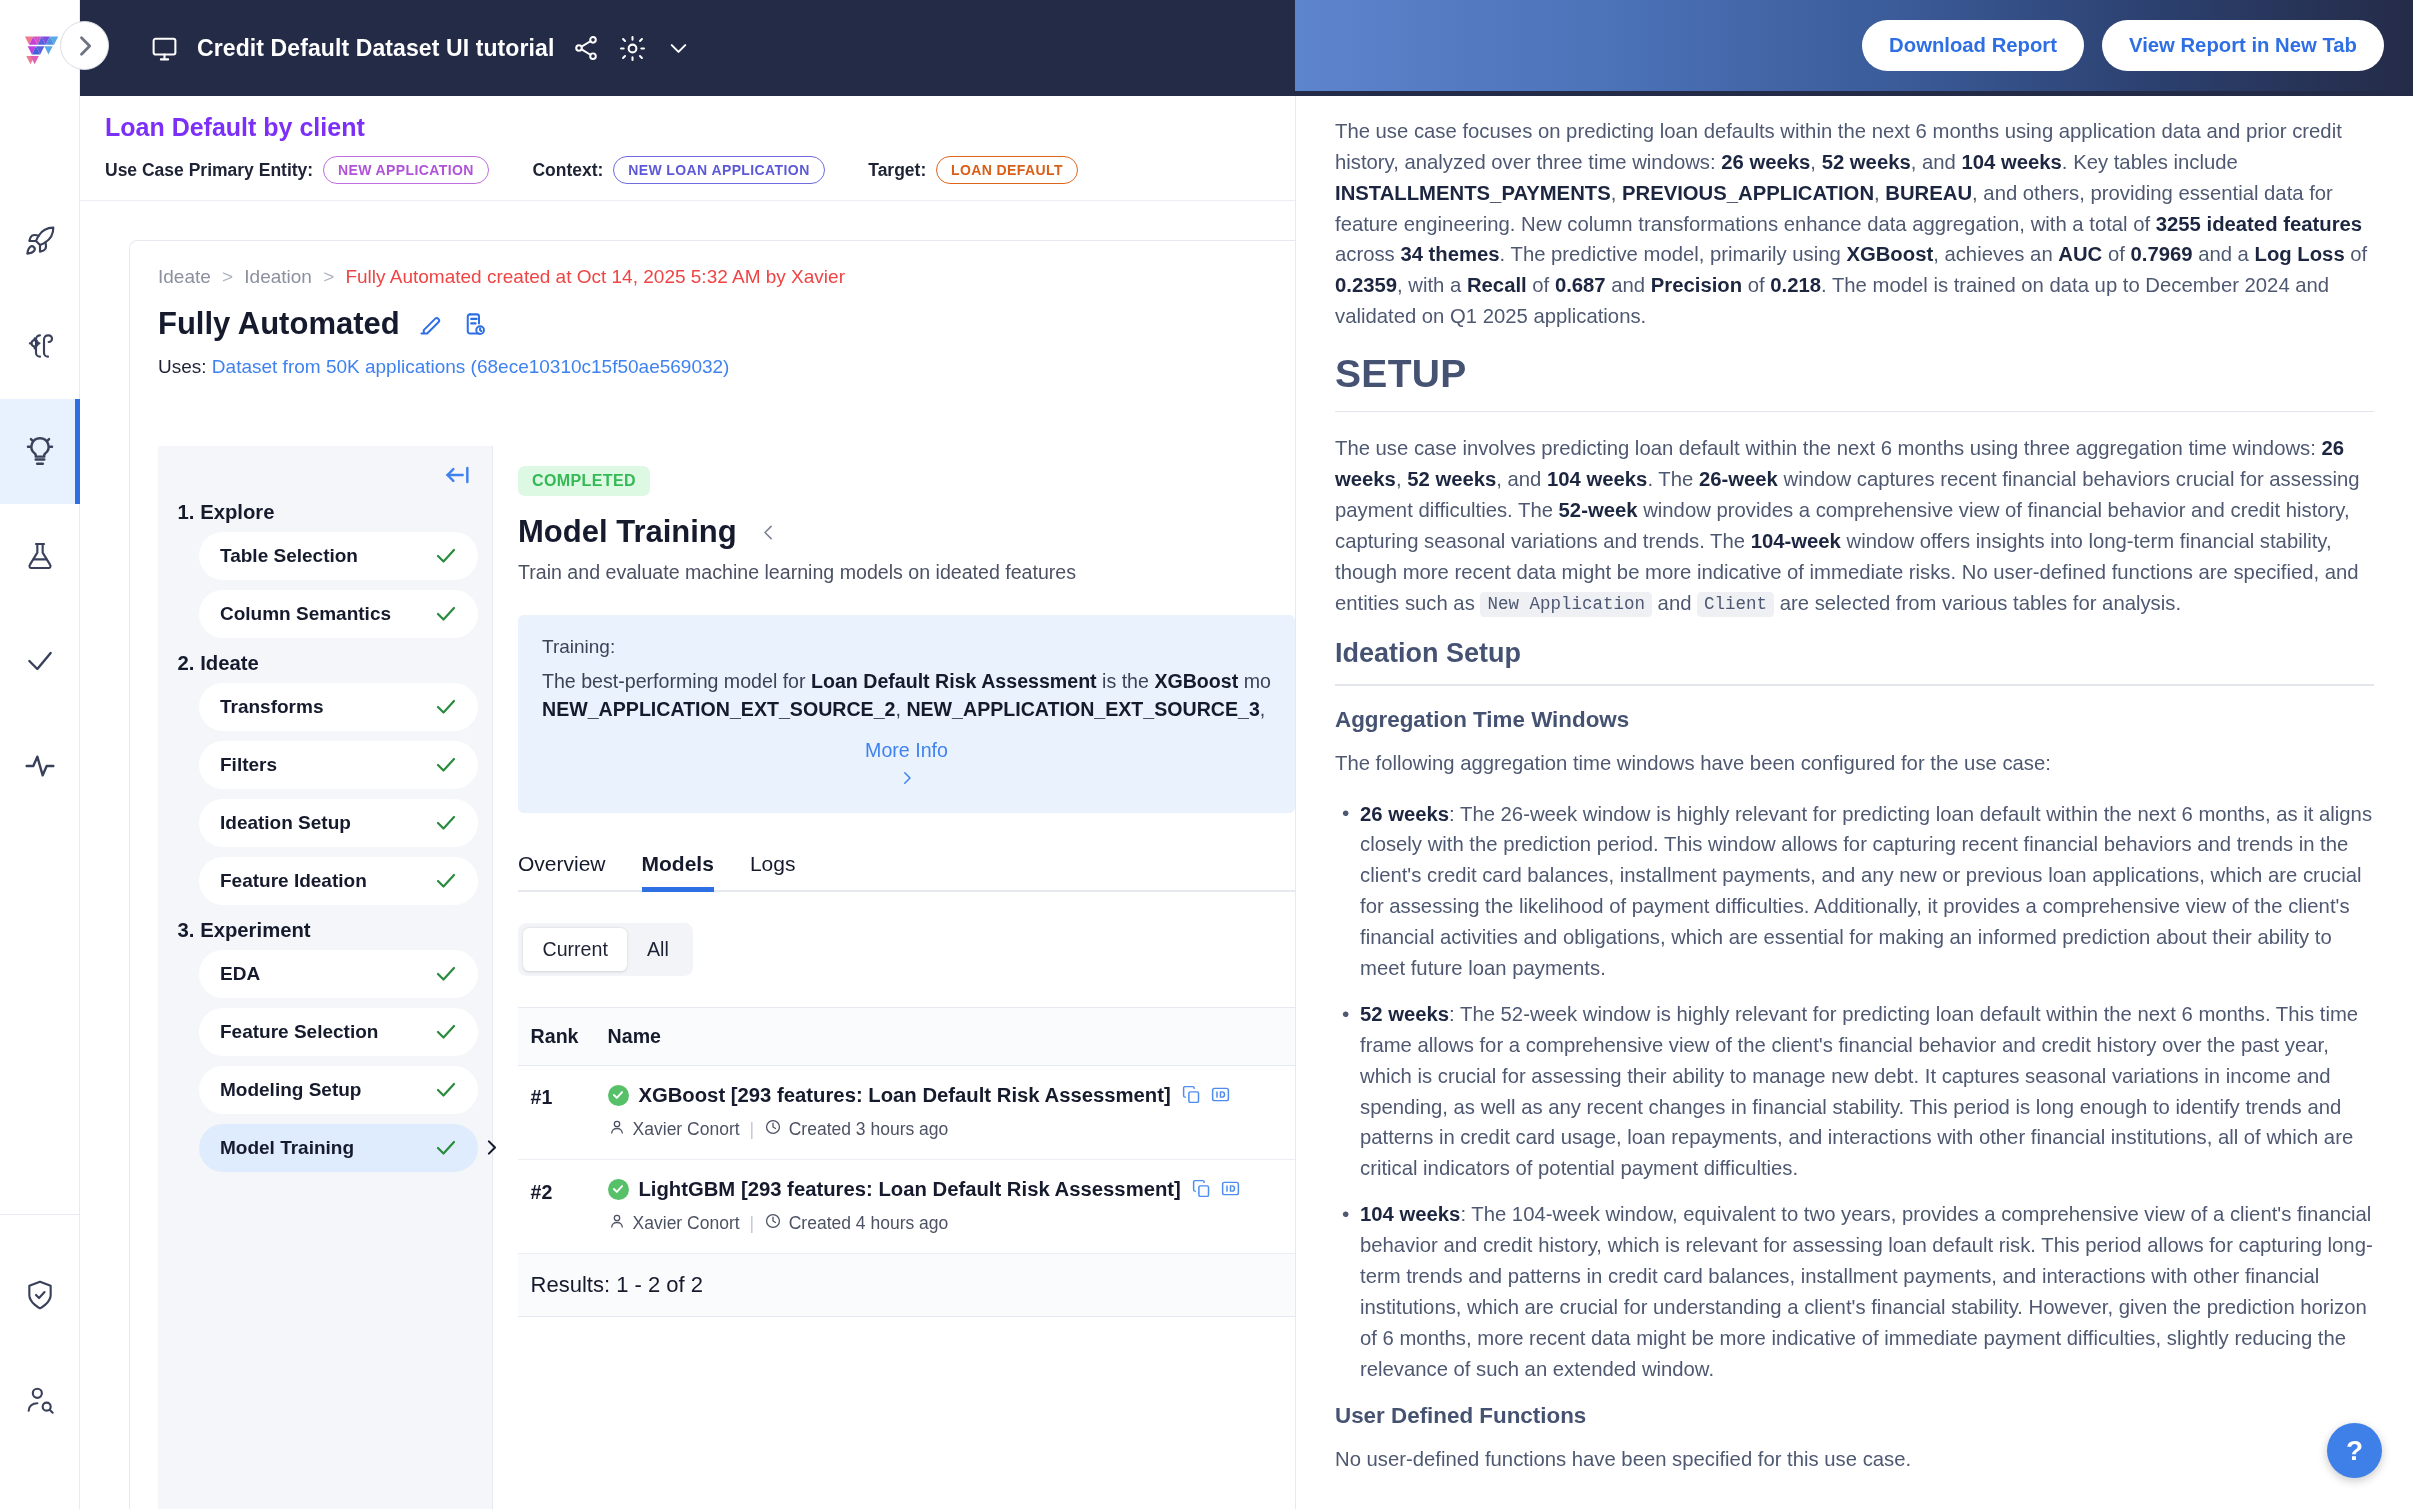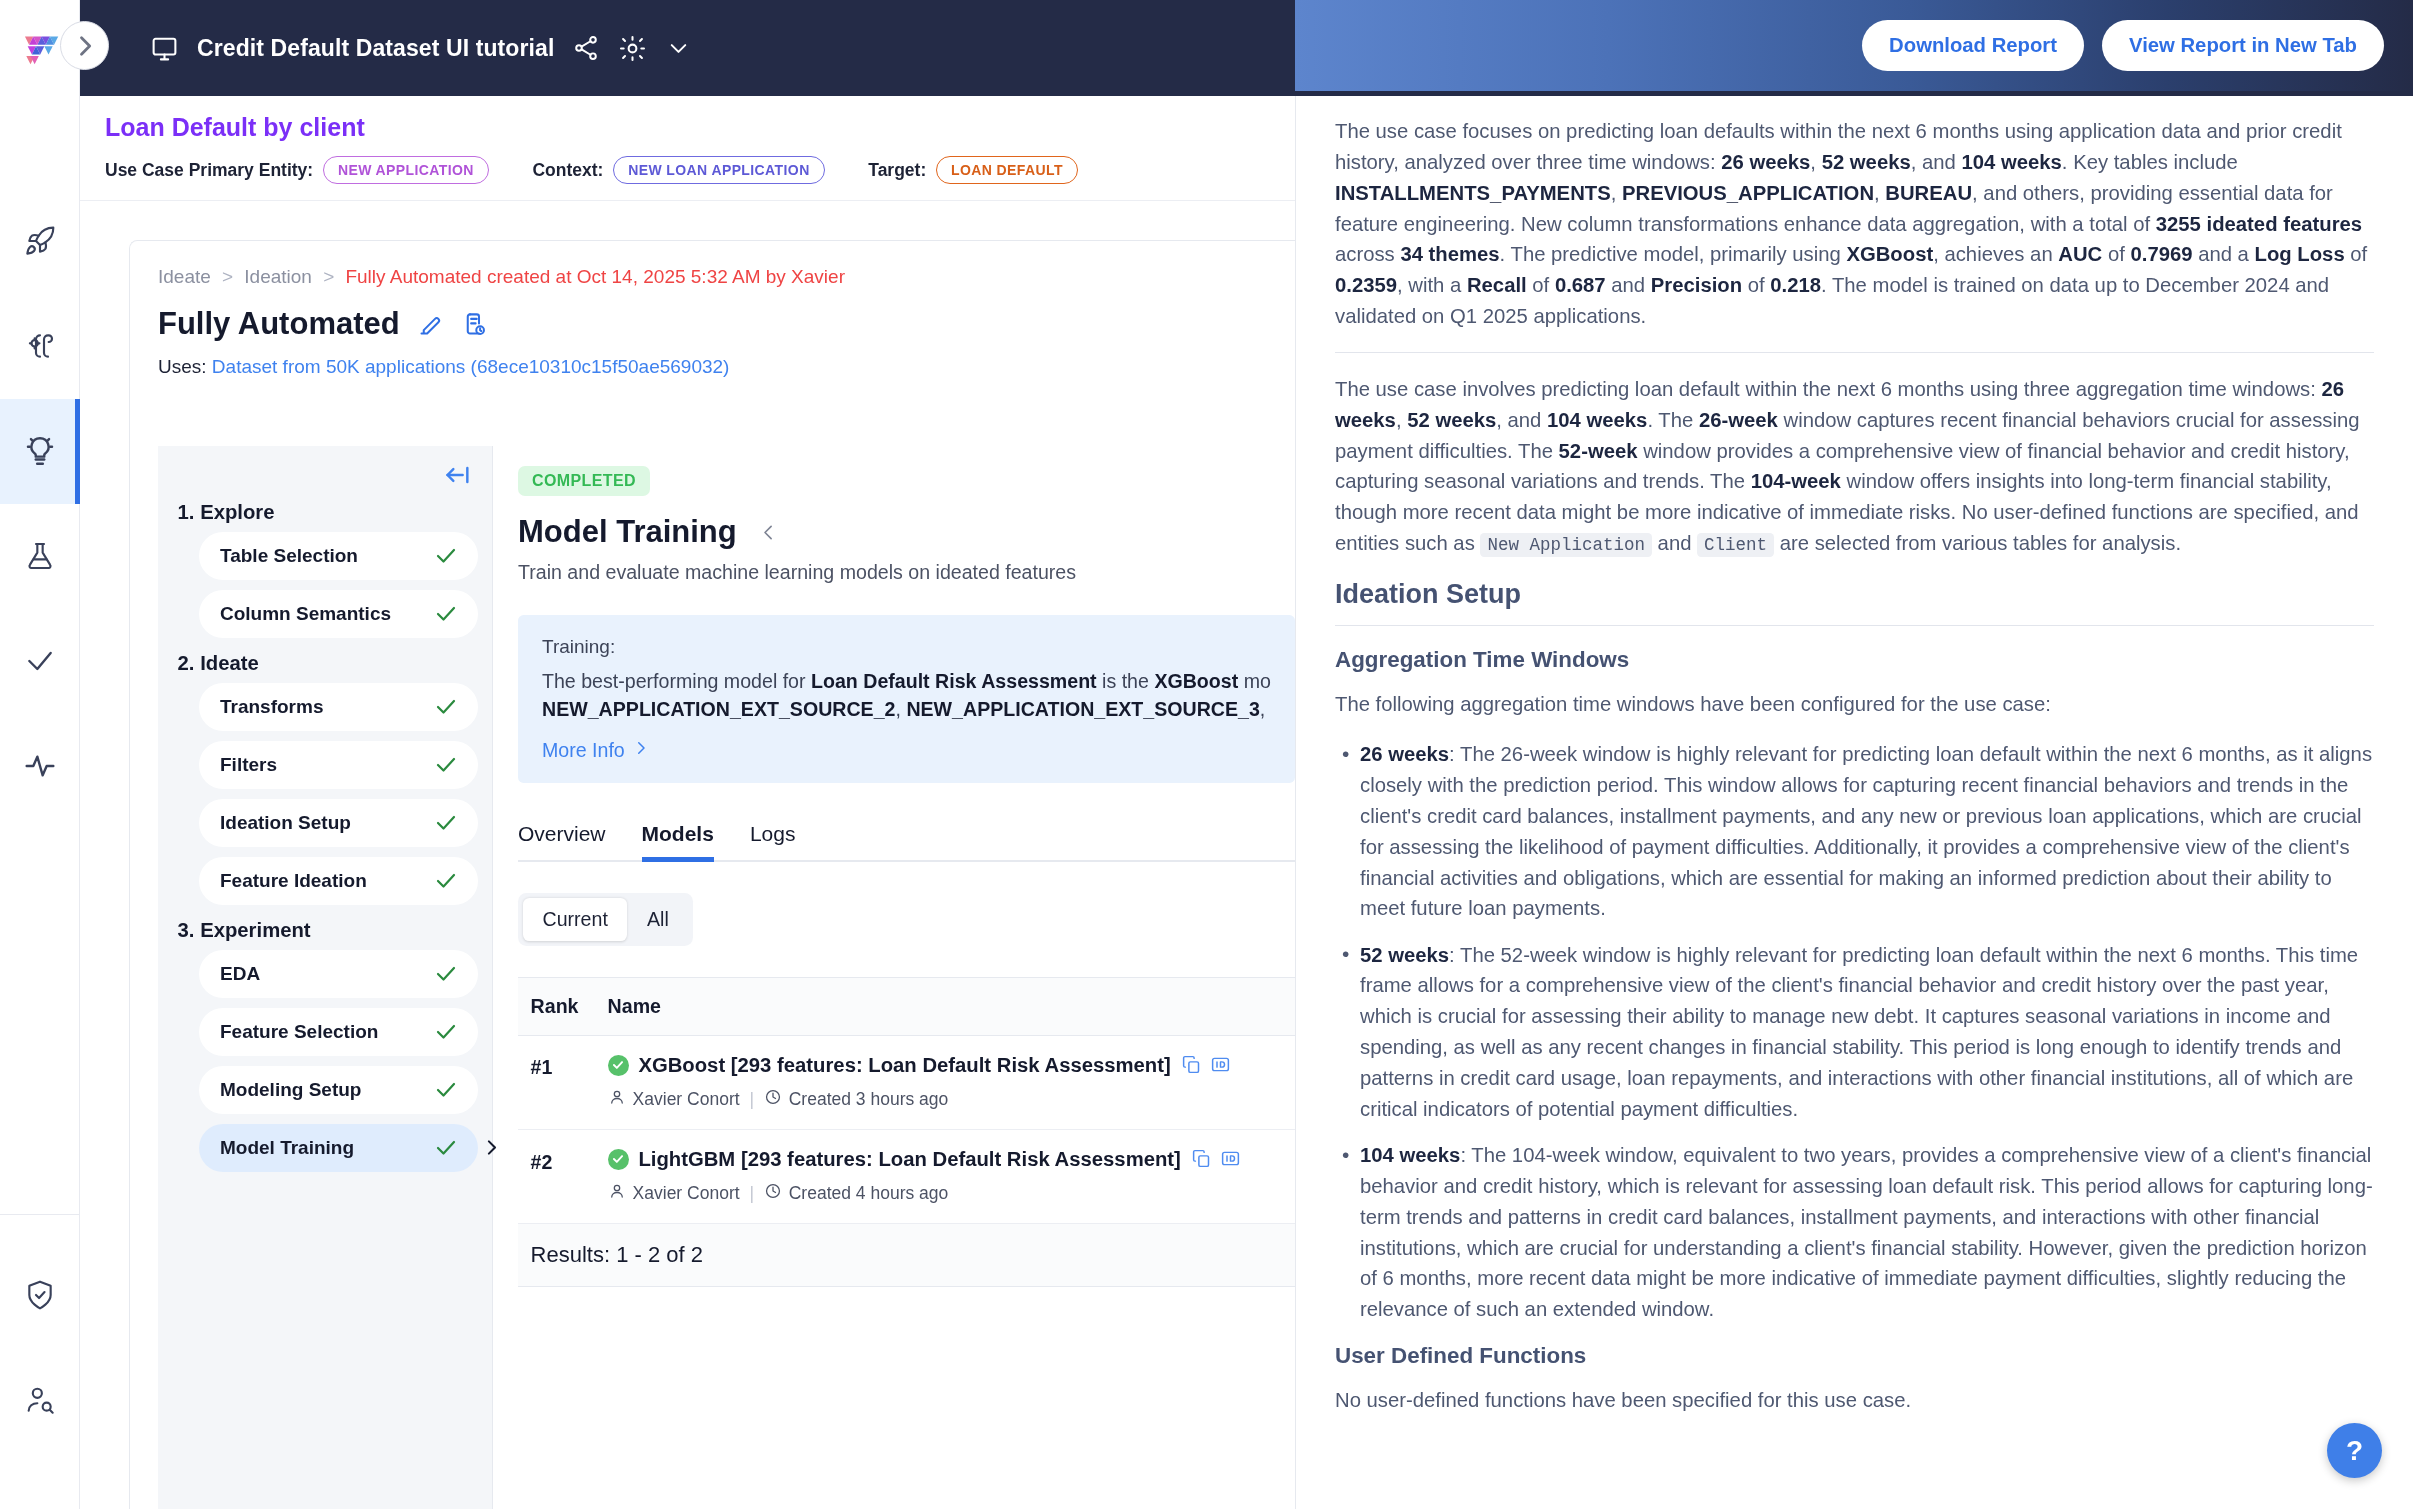--- a/index.html
+++ b/index.html
@@ -124,21 +124,21 @@
   }
   .panel-title-row { display:flex; align-items:center; gap: 21px; margin-top: 18px; }
   .panel-title { font-size: 31px; font-weight: 700; color:#151a2d; }
   .panel-chevron { color:#7e8494; display:flex; align-items:center; }
   .panel-sub { font-size: 19.6px; color:#4c5264; margin-top: 11.2px; }
 
   .summary-box { background:#e9f2fd; border-radius: 5.6px; margin-top: 31px; padding: 21px 24px 21px 24px; }
   .summary-label { font-size: 19px; color:#3c4357; margin-bottom: 9.8px; }
   .summary-text { font-size: 19.6px; color:#3c4357; line-height: 1.42; white-space: nowrap; overflow: hidden; }
   .summary-text b { color:#151a2d; font-weight:700; }
-  .more-info { color:#3f82ef; font-size: 19.6px; margin-top: 15.4px; display:flex; align-items:center; gap:7px; }
+  .more-info { color:#3f82ef; font-size: 19.6px; margin-top: 15.4px; display:flex; align-items:center; gap:7px;flex-direction:column; }
 
   .tabs { display:flex; gap: 36px; margin-top: 39px; border-bottom: 2.1px solid #e6e9ef; padding-bottom: 0; }
   .tab { font-size: 21px; color:#151a2d; padding-bottom: 14px; position:relative; }
   .tab.active { font-weight: 600; }
   .tab.active:after { content:""; position:absolute; left:0; right:0; bottom:-2.1px; height:4.9px; background:#2f6fe4; }
 
   .toggle-group {
     margin-top: 31px; background:#f2f4f8; border-radius: 8.4px; display:inline-flex; padding: 4.9px;
   }
   .toggle {
@@ -650,20 +650,21 @@
 
         </div>
       </div>
     </div>
   </div>
 
   <div class="report">
 
     <p class="rp-p"><span>The use case focuses on predicting loan defaults within the next 6 months using application data and prior credit history, analyzed over three time windows: </span><b>26 weeks</b><span>, </span><b>52 weeks</b><span>, and </span><b>104 weeks</b><span>. Key tables include </span><b>INSTALLMENTS_PAYMENTS</b><span>, </span><b>PREVIOUS_APPLICATION</b><span>, </span><b>BUREAU</b><span>, and others, providing essential data for feature engineering. New column transformations enhance data aggregation, with a total of </span><b>3255 ideated features</b><span> across </span><b>34 themes</b><span>. The predictive model, primarily using </span><b>XGBoost</b><span>, achieves an </span><b>AUC</b><span> of </span><b>0.7969</b><span> and a </span><b>Log Loss</b><span> of </span><b>0.2359</b><span>, with a </span><b>Recall</b><span> of </span><b>0.687</b><span> and </span><b>Precision</b><span> of </span><b>0.218</b><span>. The model is trained on data up to December 2024 and validated on Q1 2025 applications.</span></p>
 
+    <h1 class="rp-h1">SETUP</h1>
     <div class="rp-rule"></div>
 
     <p class="rp-p"><span>The use case involves predicting loan default within the next 6 months using three aggregation time windows: </span><b>26 weeks</b><span>, </span><b>52 weeks</b><span>, and </span><b>104 weeks</b><span>. The </span><b>26-week</b><span> window captures recent financial behaviors crucial for assessing payment difficulties. The </span><b>52-week</b><span> window provides a comprehensive view of financial behavior and credit history, capturing seasonal variations and trends. The </span><b>104-week</b><span> window offers insights into long-term financial stability, though more recent data might be more indicative of immediate risks. No user-defined functions are specified, and entities such as </span><code class="code-chip">New Application</code><span> and </span><code class="code-chip">Client</code><span> are selected from various tables for analysis.</span></p>
 
     <h2 class="rp-h2">Ideation Setup</h2>
     <div class="rp-rule"></div>
 
     <h3 class="rp-h3">Aggregation Time Windows</h3>
 
     <p class="rp-p">The following aggregation time windows have been configured for the use case:</p>

